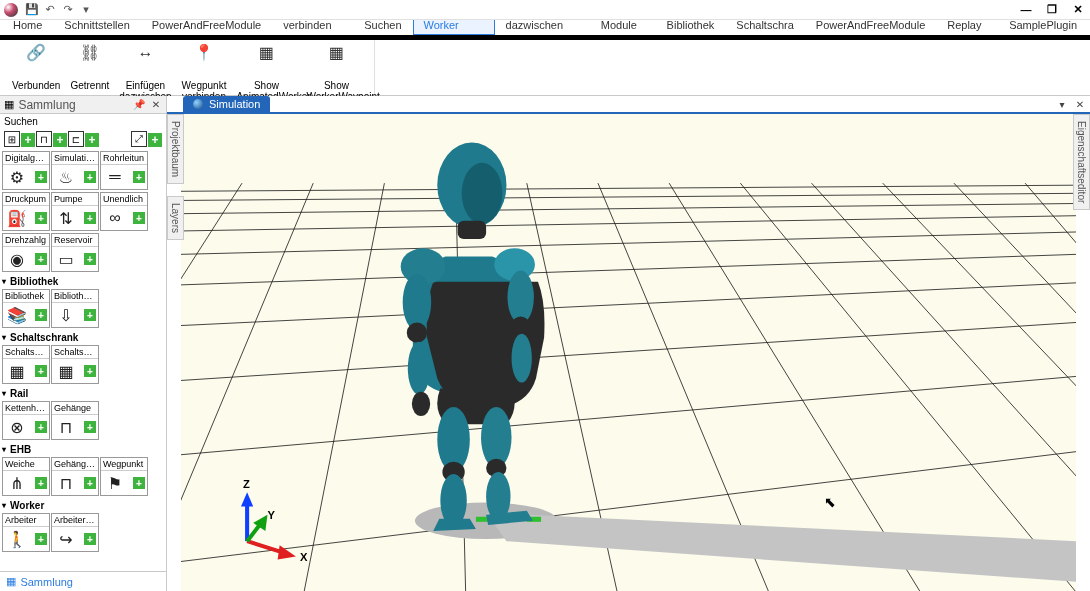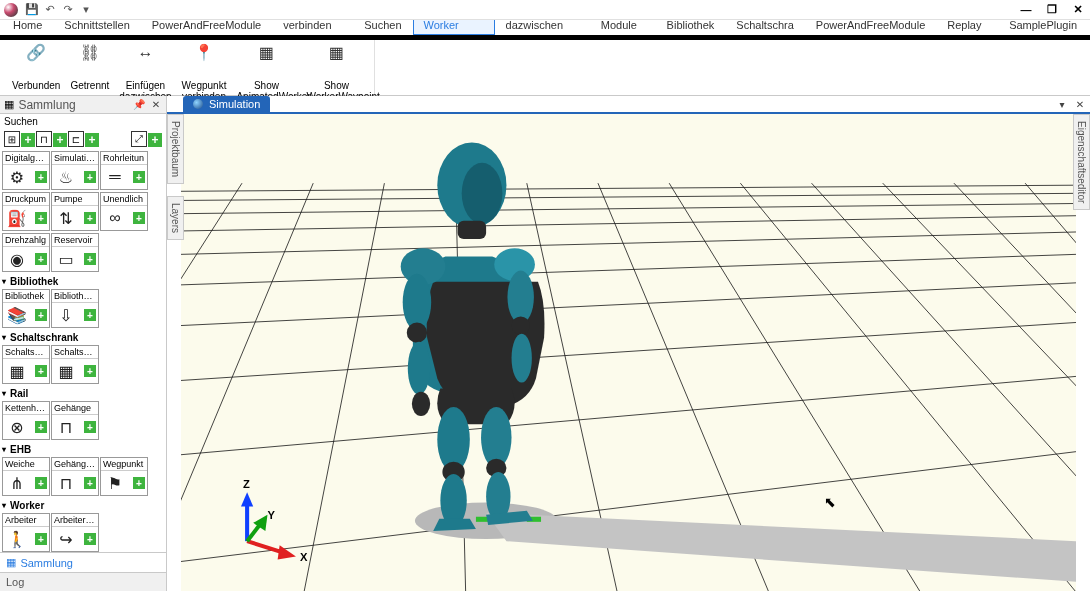--- a/index.html
+++ b/index.html
@@ -300,21 +300,20 @@
               <div class="item-plus">+</div>
             </div>
           </div>
         </div>
       </div>
     <div class="bottom-tabs">
       <div class="btab">
           <span>▦</span>
           <span>Sammlung</span>
         </div>
-      <div class="btab log">Log</div>
     </div>
   </div>
 
   <div class="viewport-area">
     <div class="side-tab left" style="top:18px">Projektbaum</div>
     <div class="side-tab left" style="top:100px">Layers</div>
     <div class="side-tab right">Eigenschaftseditor</div>
 
     <div class="tab-strip">
       <div class="doc-tab">

